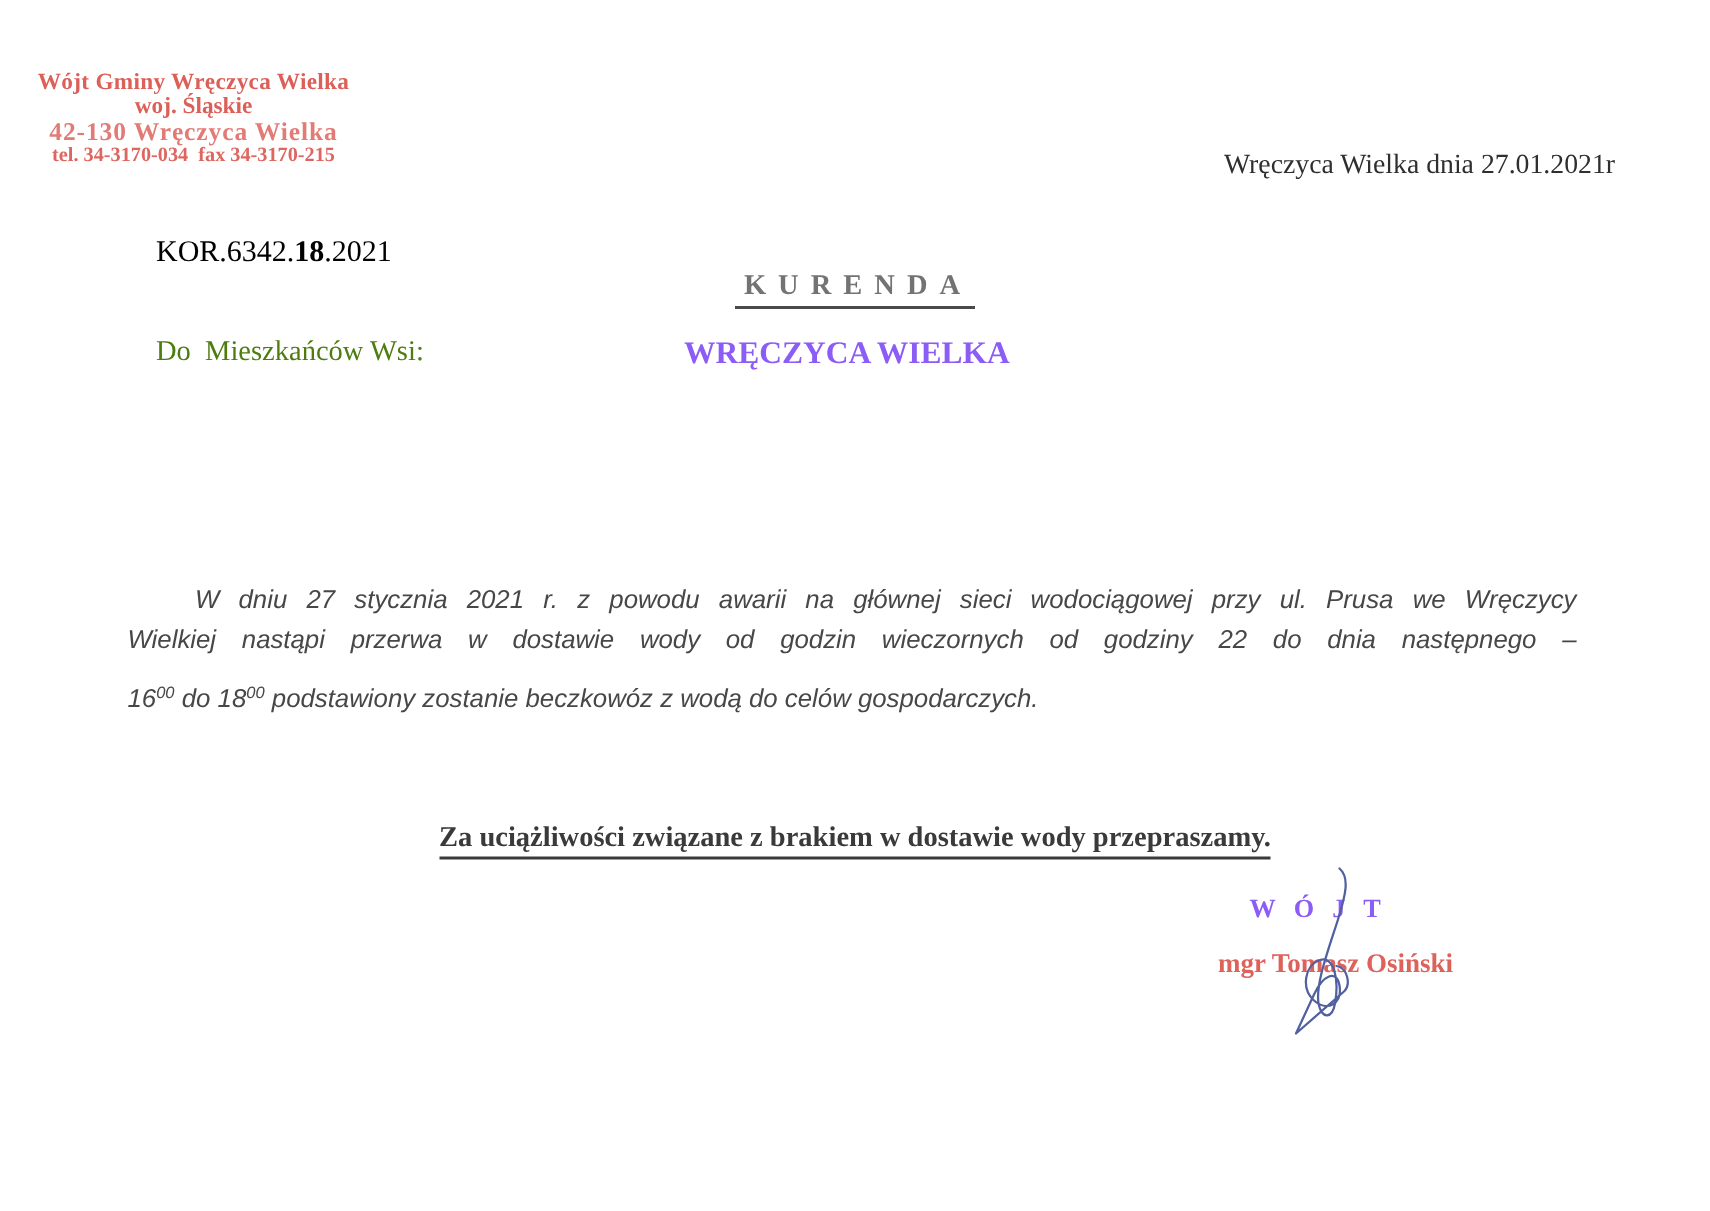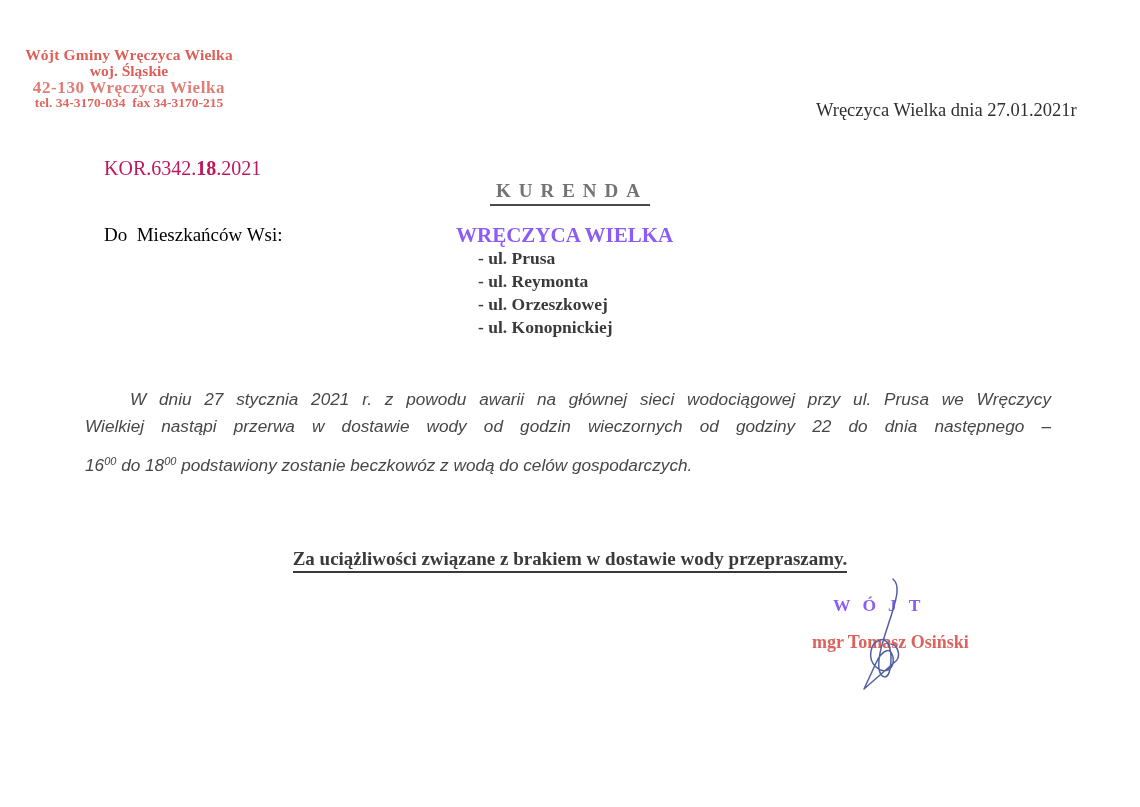--- a/index.html
+++ b/index.html
@@ -9,28 +9,28 @@
   
   .stamp{position:absolute;left:24px;top:34px;width:210px;text-align:center;
          color:#dc5f58;line-height:1.02;margin-top:13px;}
   .stamp .s1{font-size:15.5px;font-weight:600;letter-spacing:.2px;}
   .stamp .s2{font-size:15.5px;font-weight:600;}
   .stamp .s3{font-size:17px;font-weight:600;letter-spacing:.6px;opacity:.82;text-align:center;}
   .stamp .s4{font-size:13.5px;font-weight:600;white-space:pre;opacity:.95;}
 
   .date-line{position:absolute;left:816px;top:100px;font-size:18.5px;color:#2f2f2f;}
 
-  .ref{position:absolute;left:104px;top:157px;font-size:20px;color:#be185d;text-align:right;}
+  .ref{position:absolute;left:104px;top:157px;font-size:20px;color:#000000;text-align:right;}
   .ref .b{font-weight:bold;}
 
   .title-wrap{position:absolute;left:0;top:180px;width:1140px;text-align:center;}
   .doc-title{display:inline-block;font-size:19px;font-weight:bold;letter-spacing:8px;
              color:#737373;border-bottom:2.5px solid #4a4a4a;padding:0 2px 2px 6px;}
 
-  .recip-label{position:absolute;left:104px;top:224px;font-size:19px;color:#000000;white-space:pre;}
+  .recip-label{position:absolute;left:104px;top:224px;font-size:19px;color:#4d7c0f;white-space:pre;}
   .village{position:absolute;left:456px;top:223px;font-size:21px;font-weight:bold;color:#8b5cf6;}
   .streets{position:absolute;left:478px;top:247px;font-size:17.5px;font-weight:bold;
            color:#3a3a3a;line-height:23px;}
 
   
   .bodytext{position:absolute;left:85px;top:386px;width:966px;
             font-family:"Liberation Sans","DejaVu Sans",sans-serif;
             font-size:17.2px;color:#474747;font-style:italic;}
   .line{line-height:27px;}
   .just{text-align:justify;text-align-last:justify;}
@@ -63,26 +63,20 @@
   <div class="date-line">Wręczyca Wielka dnia 27.01.2021r</div>
 
   <div class="ref"><span>KOR.6342.</span><span class="b">18</span><span>.2021</span></div>
 
   <div class="title-wrap">
     <span class="doc-title">KURENDA</span>
   </div>
 
   <div class="recip-label">Do  Mieszkańców Wsi:</div>
   <div class="village">WRĘCZYCA WIELKA</div>
-  <div class="streets">
-    <div>- ul. Prusa</div>
-    <div>- ul. Reymonta</div>
-    <div>- ul. Orzeszkowej</div>
-    <div>- ul. Konopnickiej</div>
-  </div>
 
   <div class="bodytext">
     <div class="p1">
       <div class="line just indent">W dniu 27 stycznia 2021 r. z powodu awarii na głównej sieci wodociągowej przy ul. Prusa we Wręczycy</div>
       <div class="line just">Wielkiej nastąpi przerwa w dostawie wody od godzin wieczornych od godziny 22 do dnia następnego –</div>
     </div>
     <div class="p2">
       <div class="line"><span>16</span><sup>00</sup><span> do 18</span><sup>00</sup><span> podstawiony zostanie beczkowóz z wodą do celów gospodarczych.</span></div>
     </div>
   </div>

